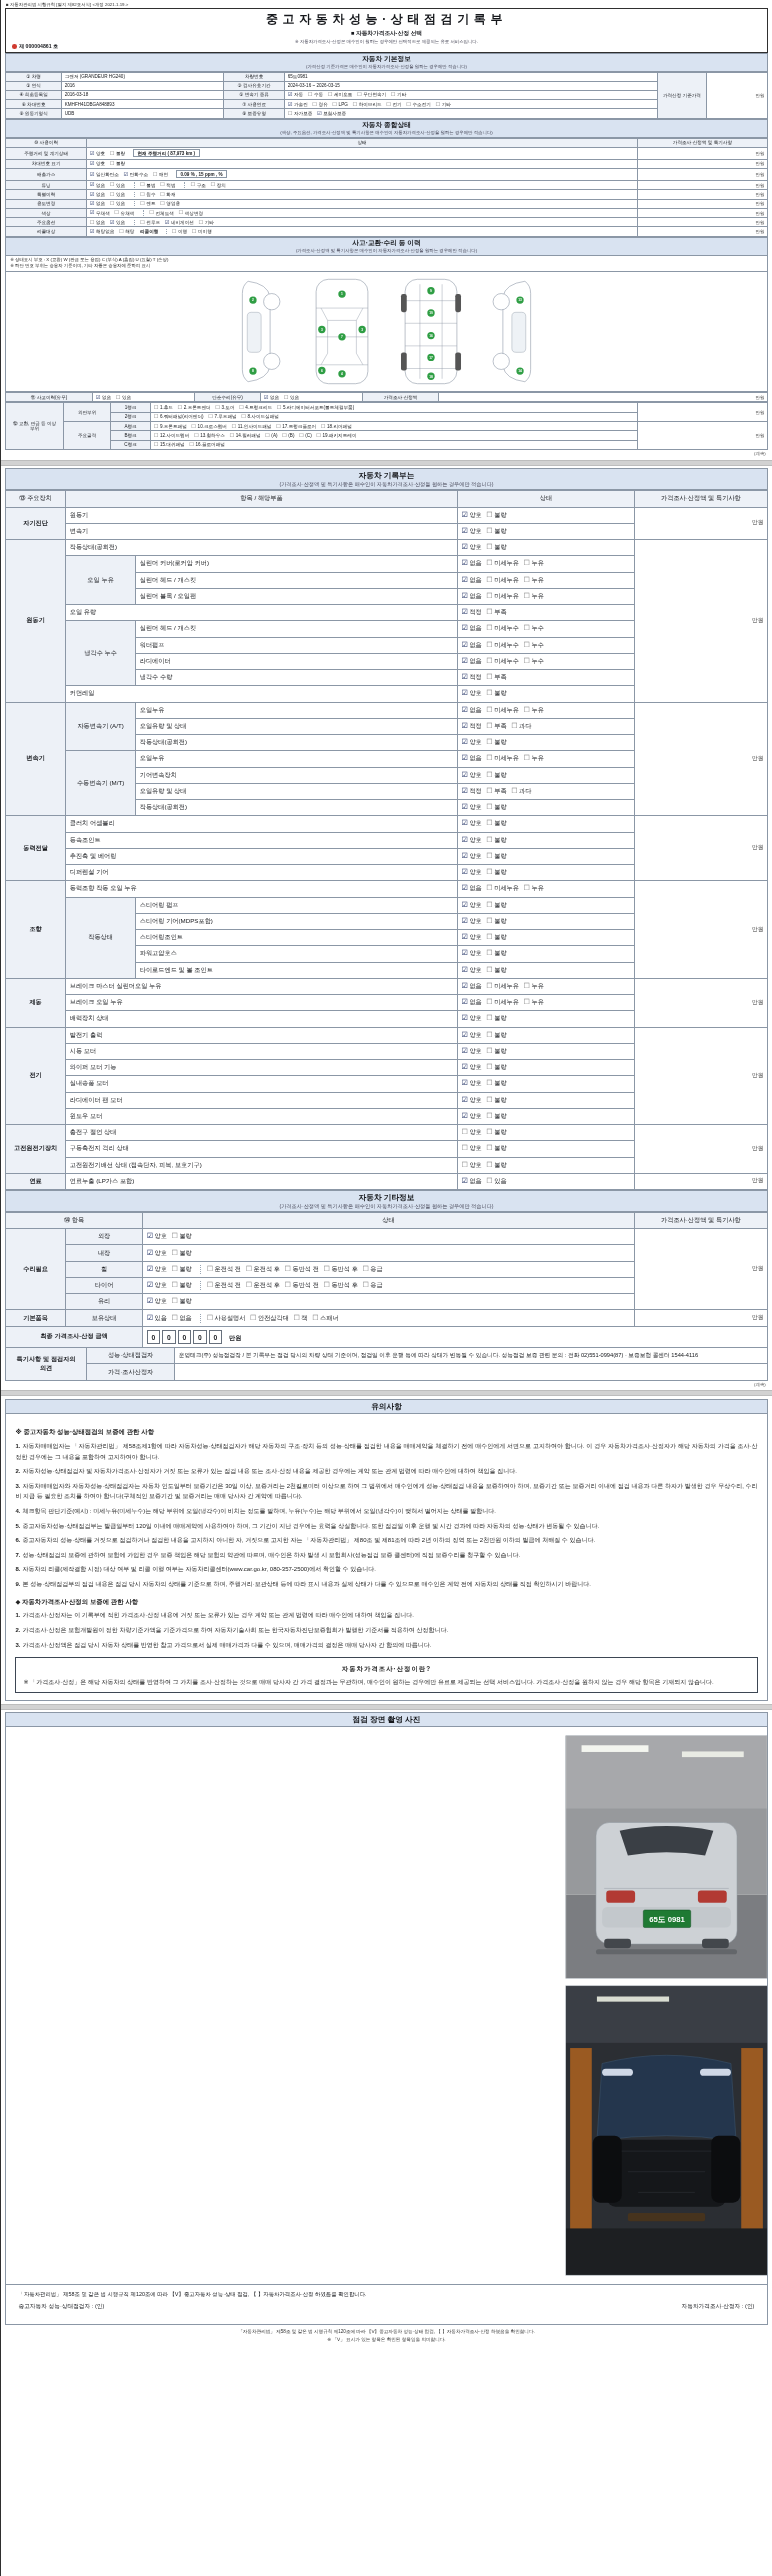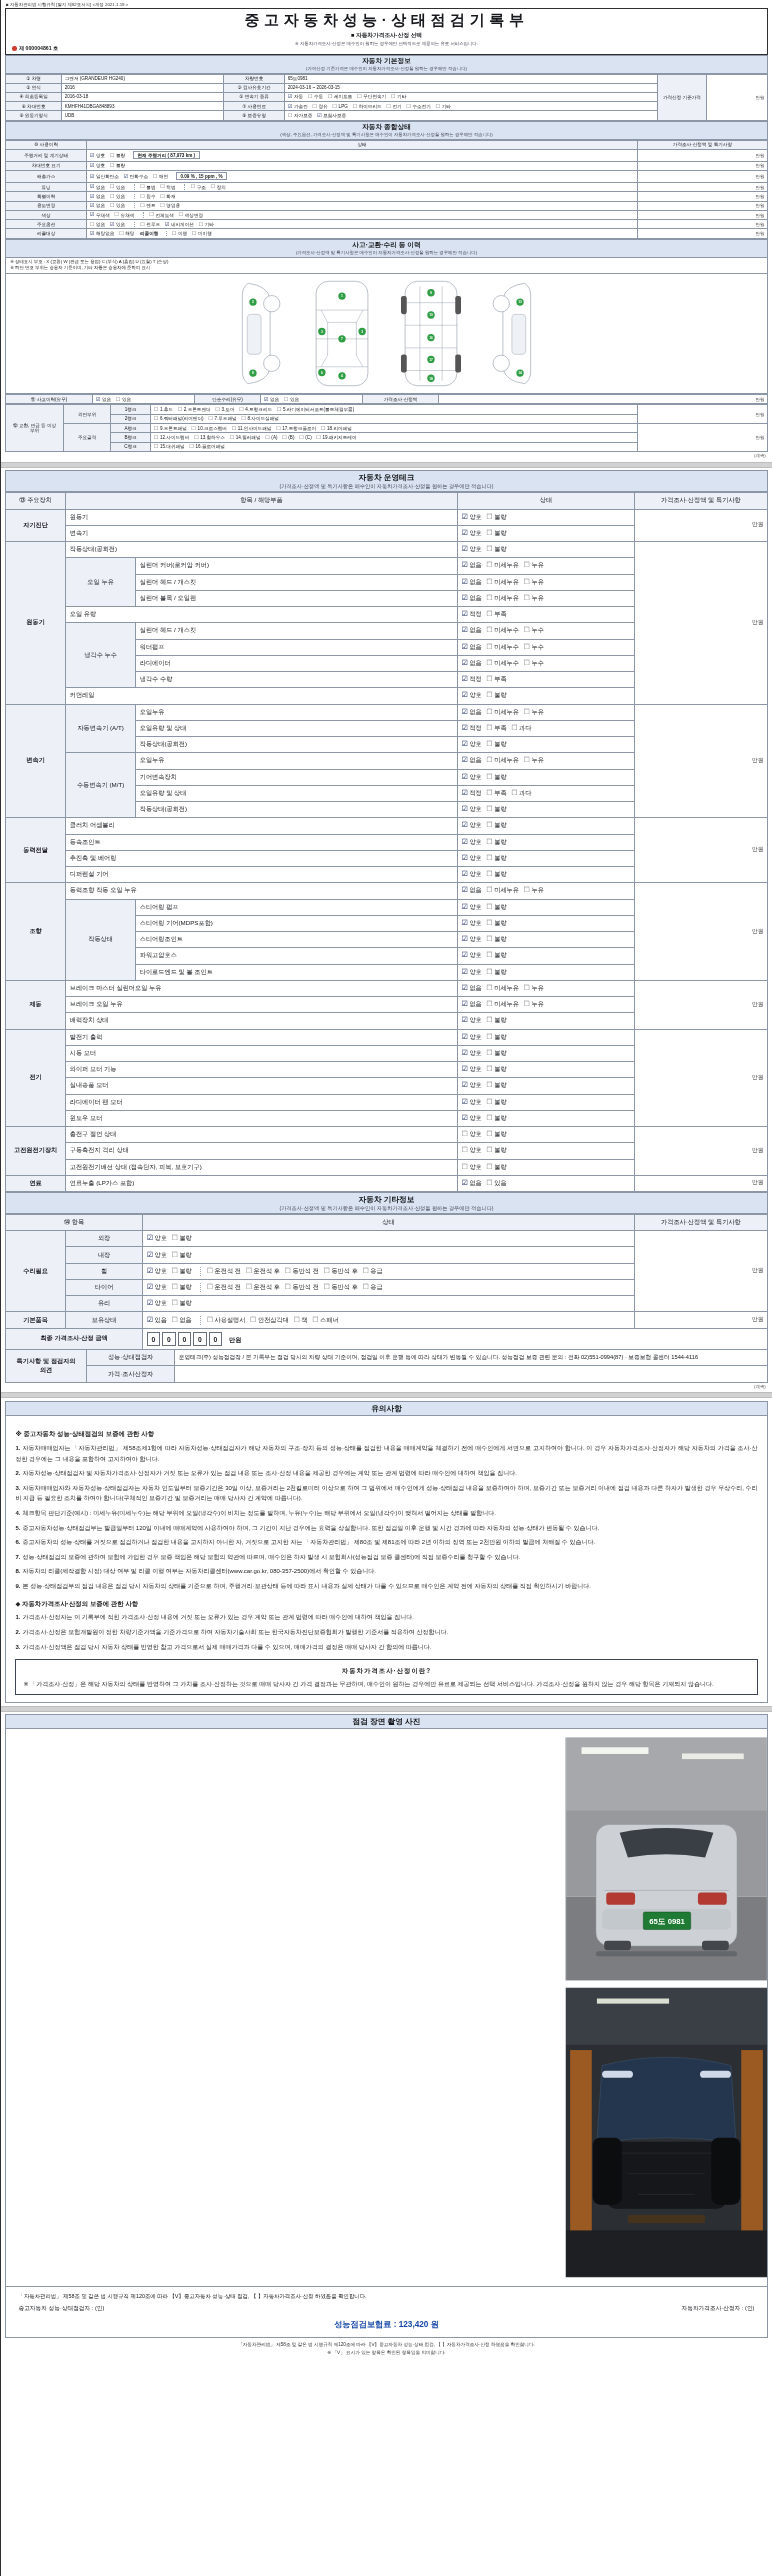--- a/index.html
+++ b/index.html
@@ -1,21 +1,21 @@
 <!DOCTYPE html>
 <html style="font-size:8.2px"><head>
 <meta charset="utf-8">
 <style>
 *{box-sizing:border-box;margin:0;padding:0}
 body{width:773px;height:2576px;background:#d2d2d2;font-family:"Liberation Sans","DejaVu Sans",sans-serif;color:#16181c;overflow:hidden}
 .page{width:773px;height:2576px;margin:0 auto;background:#fff;border-left:1px solid #2f2f2f;border-right:1px solid #2f2f2f;padding:1.5px 4.1px 0;display:flex;flex-direction:column}
 .gap{height:6.2px;background:#d2d2d2;margin:2.6px -4.1px;border-top:0.5px solid #bdbdbd;border-bottom:0.5px solid #bdbdbd;flex:none}
 .topnote{font-size:4.4px;color:#333;padding:0.5px 1px}
 .hdrbox{border:1px solid #2f2f2f;padding:2.6px 5.2px 8.2px;position:relative}
-.hdr-title{text-align:center;font-size:15px;font-weight:bold;letter-spacing:4.6px}
+.hdr-title{text-align:center;font-size:12px;font-weight:bold;letter-spacing:4.6px}
 .hdr-sub{text-align:center;font-size:5.7px;font-weight:bold;margin-top:1.5px}
 .hdr-note{text-align:center;font-size:4.4px;color:#445;margin-top:1px}
 .docno{position:absolute;left:6.2px;bottom:1.5px;font-size:5.2px;font-weight:bold;display:flex;align-items:center;gap:2.1px}
 .stamp{width:4.6px;height:4.6px;border-radius:50%;background:#d03a2f;display:inline-block}
 .band{background:#d9e3f1;border:0.5px solid #8b97a6;text-align:center;padding:1.5px 1px}
 .band .t{font-weight:bold;display:block}
 .band .n{font-size:4.4px;color:#445;display:block}
 .s1 .band .t{font-size:6.7px}
 .s2 .band .t{font-size:7.7px}
 .s2 .band .n{font-size:5.2px}
@@ -321,21 +321,21 @@
           </tr>
         </tbody>
     </table>
     <div class="cont">(계속)</div>
   </div>
 
   <div class="gap"></div>
 
   <div class="s2">
     <div class="band">
-      <span class="t">자동차 운영테크</span>
+      <span class="t">자동차 기록부는</span>
       <span class="n">(가격조사·산정액 및 특기사항은 매수인이 자동차가격조사·산정을 원하는 경우에만 적습니다)</span>
     </div>
     <table class="frm">
       <colgroup>
           <col style="width:60px">
           <col style="width:70px">
           <col>
           <col style="width:177px">
           <col style="width:133px">
         </colgroup>
@@ -710,24 +710,20 @@
     </div>
   </div>
 
   <div class="s2">
     <div class="signbox">
       <div style="font-size:5.4px;margin-bottom:5.2px">「자동차관리법」 제58조 및 같은 법 시행규칙 제120조에 따라 【Ⅴ】중고자동차 성능·상태 점검, 【 】자동차가격조사·산정 하였음을 확인합니다.</div>
       <div class="sign-row" id="sign-lines">
           <span>중고자동차 성능·상태점검자 :                     (인)</span>
           <span>자동차가격조사·산정자 :                     (인)</span>
         </div>
-      <div class="insurance">
-        <span>성능점검보험료 :</span>
-        <span>123,420 원</span>
-      </div>
     </div>
   </div>
 
   <div class="footer">
     <div>「자동차관리법」 제58조 및 같은 법 시행규칙 제120조에 따라 【Ⅴ】중고자동차 성능·상태 점검, 【 】자동차가격조사·산정 하였음을 확인합니다.</div>
     <div>※ 「Ⅴ」 표시가 있는 항목은 확인된 항목임을 의미합니다.</div>
   </div>
 
 </div>
 

